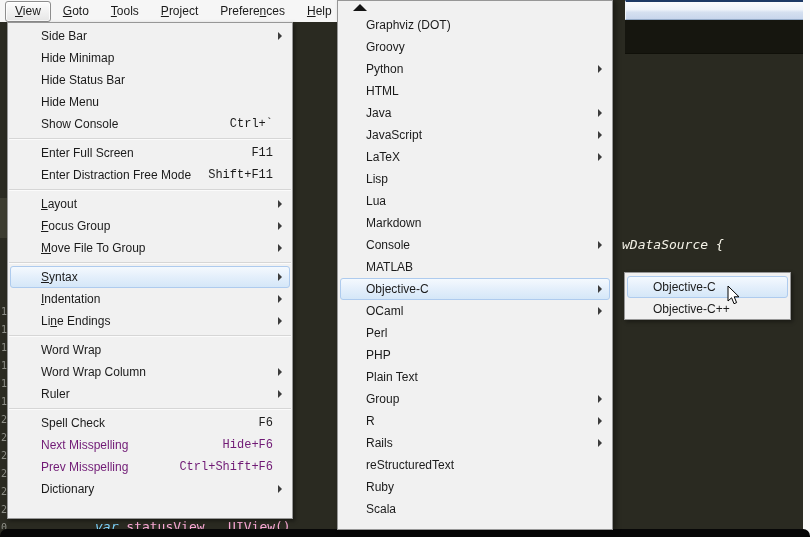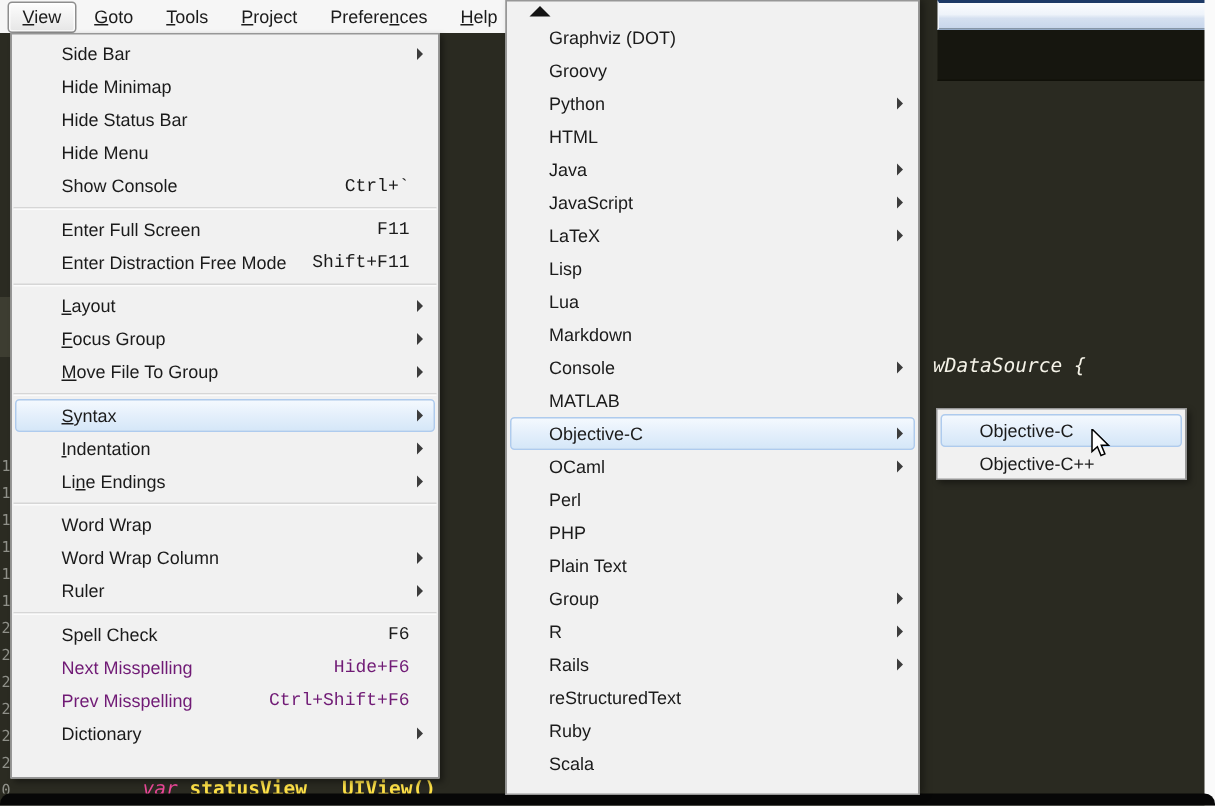--- a/index.html
+++ b/index.html
@@ -13,22 +13,22 @@
   .gutter-strip { position:absolute; left:0; top:22px; width:7px; height:507px; background:#2b2b22; overflow:hidden; }
   .gutter-patch { position:absolute; left:0; top:176px; width:7px; height:40px; background:#3d3d31; }
   .gutter-digit { position:absolute; left:1px; color:#8f9089; font:10px "DejaVu Sans Mono",monospace; }
   .titlebar { position:absolute; left:625px; top:0; width:179px; height:20px;
     background:linear-gradient(#fafcfe 0%, #eef3fa 45%, #d5e0f0 60%, #c8d6ec 100%);
     border-top:2px solid #1d3a66; border-left:1px solid #f2f6fb; border-bottom:1px solid #93a9c6; }
   .tabstrip { position:absolute; left:625px; top:20px; width:179px; height:34px; background:#16160f; border-bottom:1px solid #101009; }
   .white-strip { position:absolute; left:803px; top:0; width:7px; height:537px; background:#fafafa; }
   .code-line-1 { position:absolute; left:622px; top:237px; color:#f5f3e8; font:italic 13px "DejaVu Sans Mono",monospace; white-space:pre; }
   .code-line-2 { position:absolute; left:95px; top:519px; font:13px "DejaVu Sans Mono",monospace; white-space:pre; }
-  .tok-kw { color:#ec4899; font-style:italic; }
-  .tok-plain { color:#fde047;font-weight:bold; }
+  .tok-kw { color:#7dd3fc; font-style:italic; }
+  .tok-plain { color:#f9a8d4; }
   .bottom-bar { position:absolute; left:0; top:529px; width:810px; height:8px; background:#070707; border-radius:7px 7px 0 0; }
 
   
   .menubar { position:absolute; left:0; top:0; width:337px; height:22px; background:#f6f6f6;
     display:flex; align-items:center; padding-left:5px; color:#1b1b1b; }
   .mb-item { padding:2px 9px 3px; margin-right:2px; border:1px solid transparent; border-radius:3px; white-space:nowrap; }
   .mb-item.active { background:linear-gradient(#fdfdfd,#e6e6e6); border-color:#8e8e8e;
     box-shadow:inset 0 0 0 1px rgba(255,255,255,.8); }
   .u { text-decoration:underline; }
 

